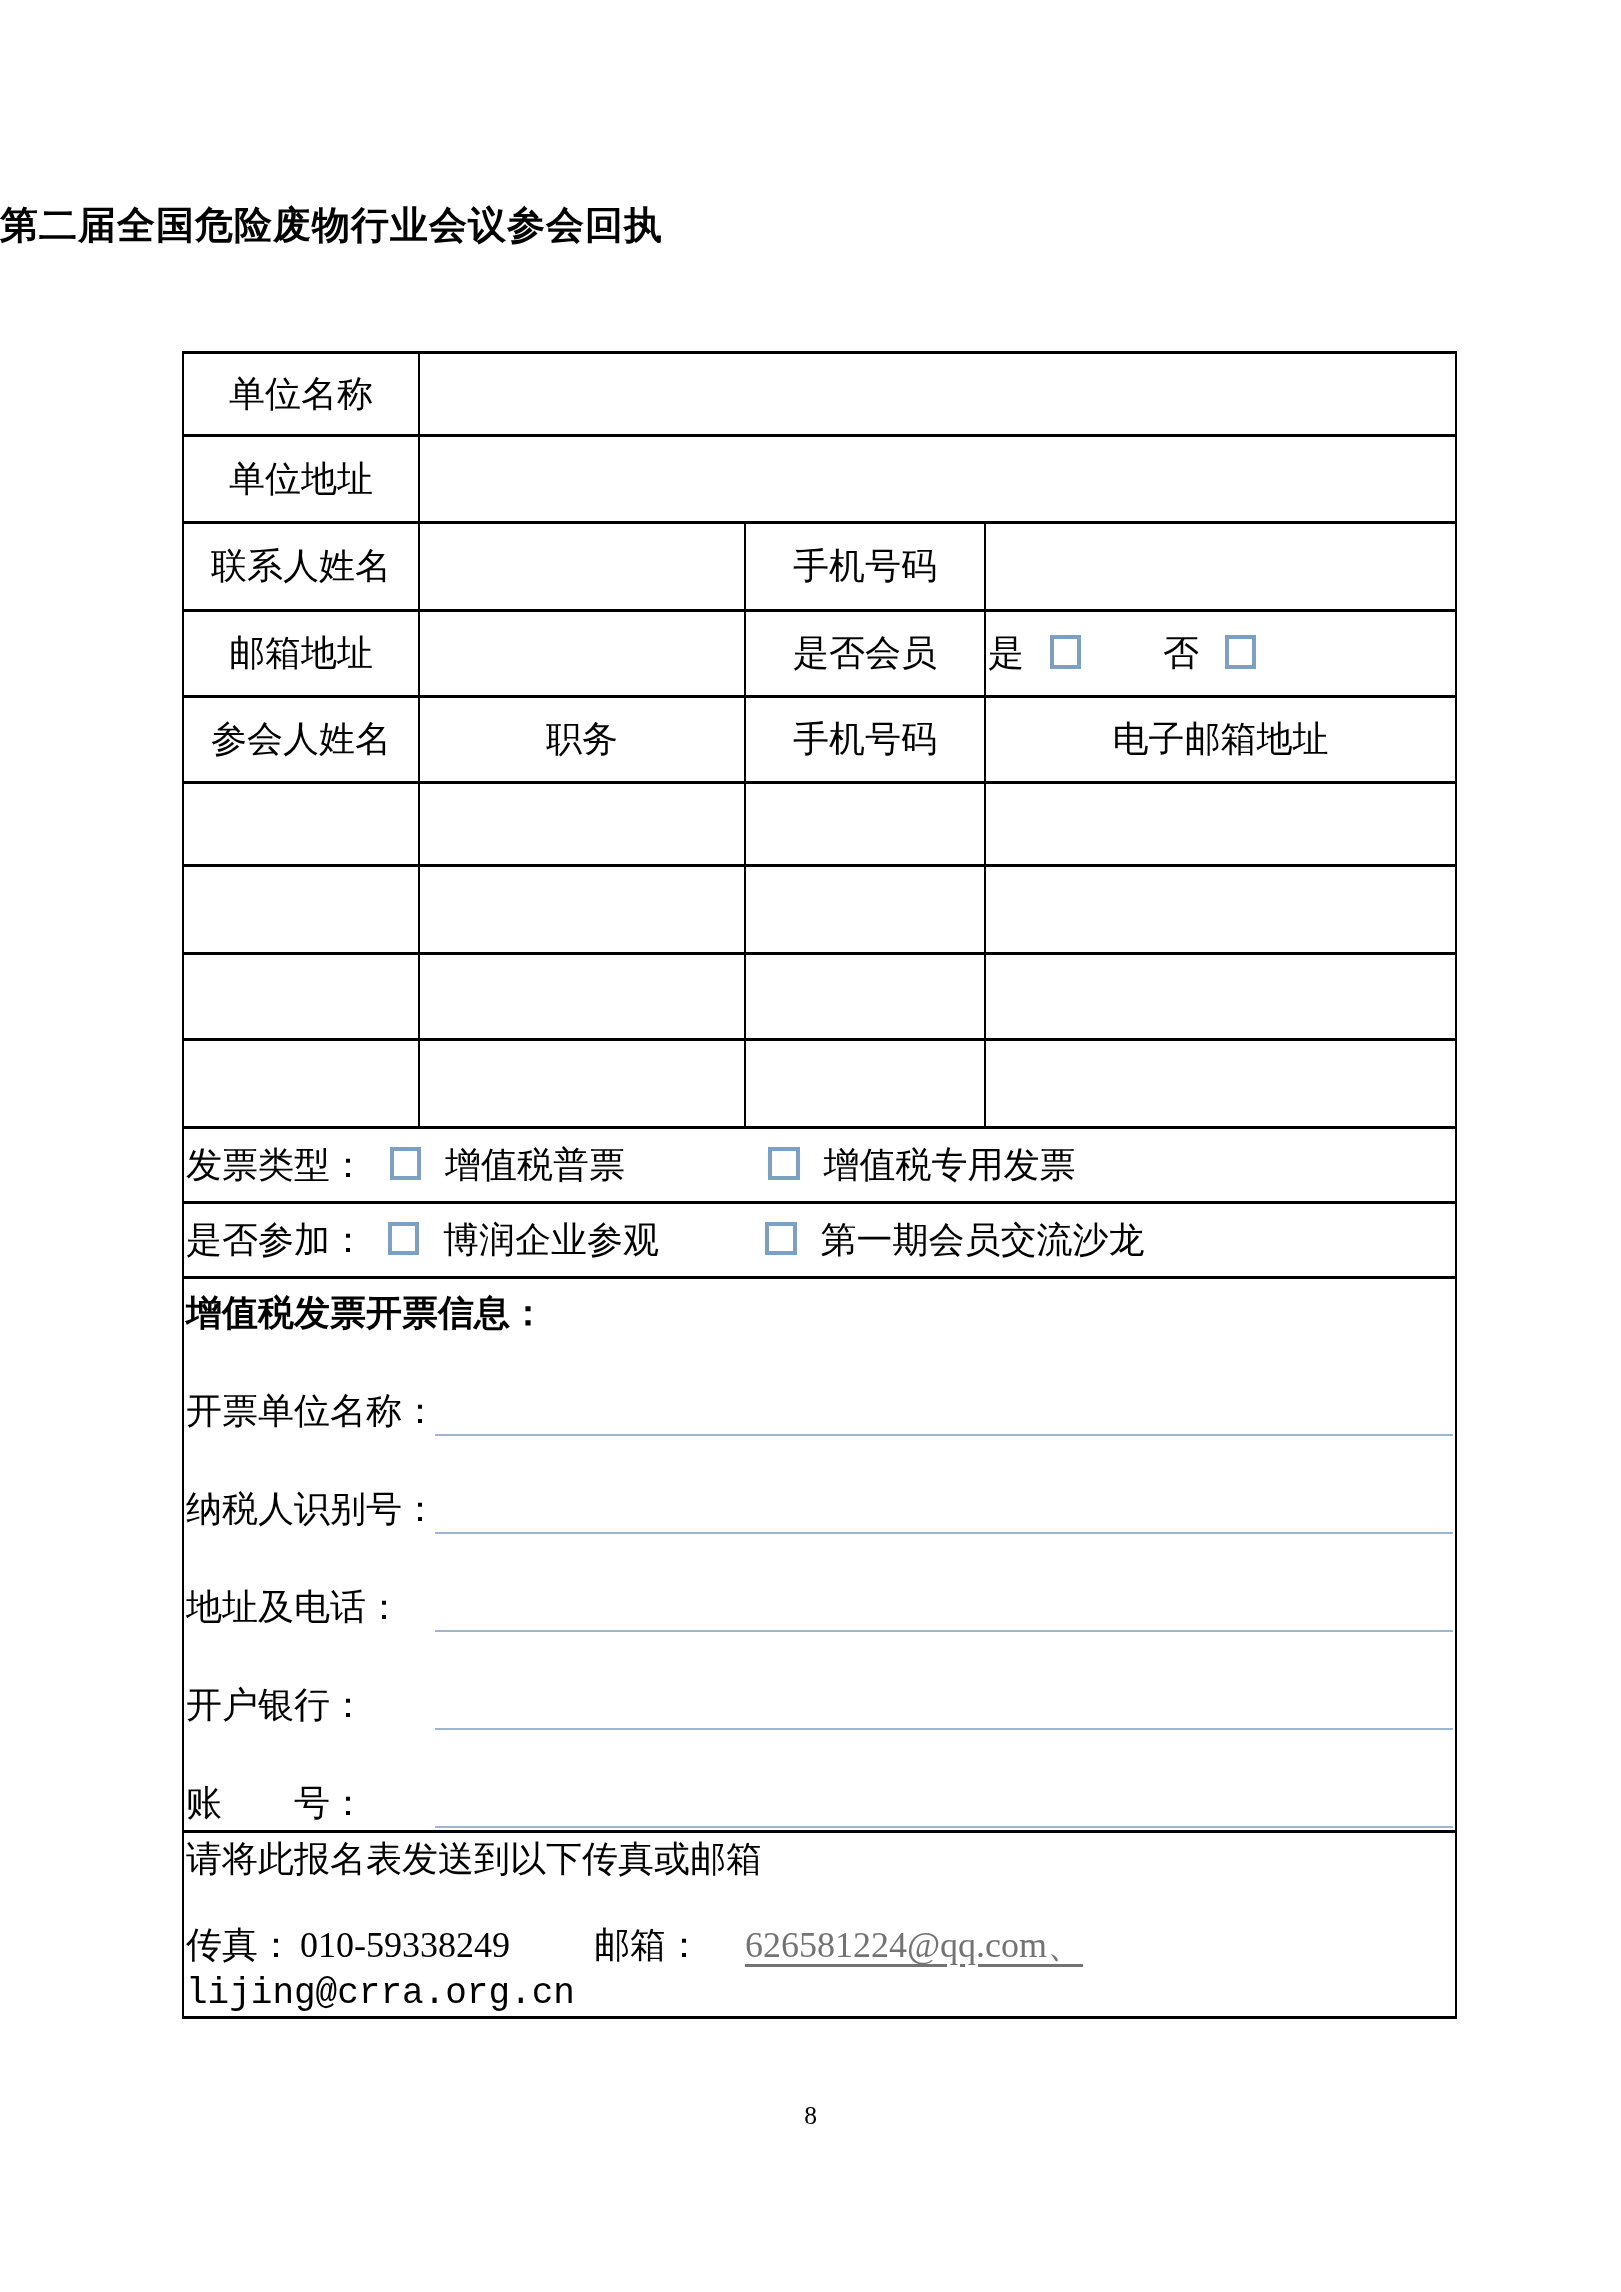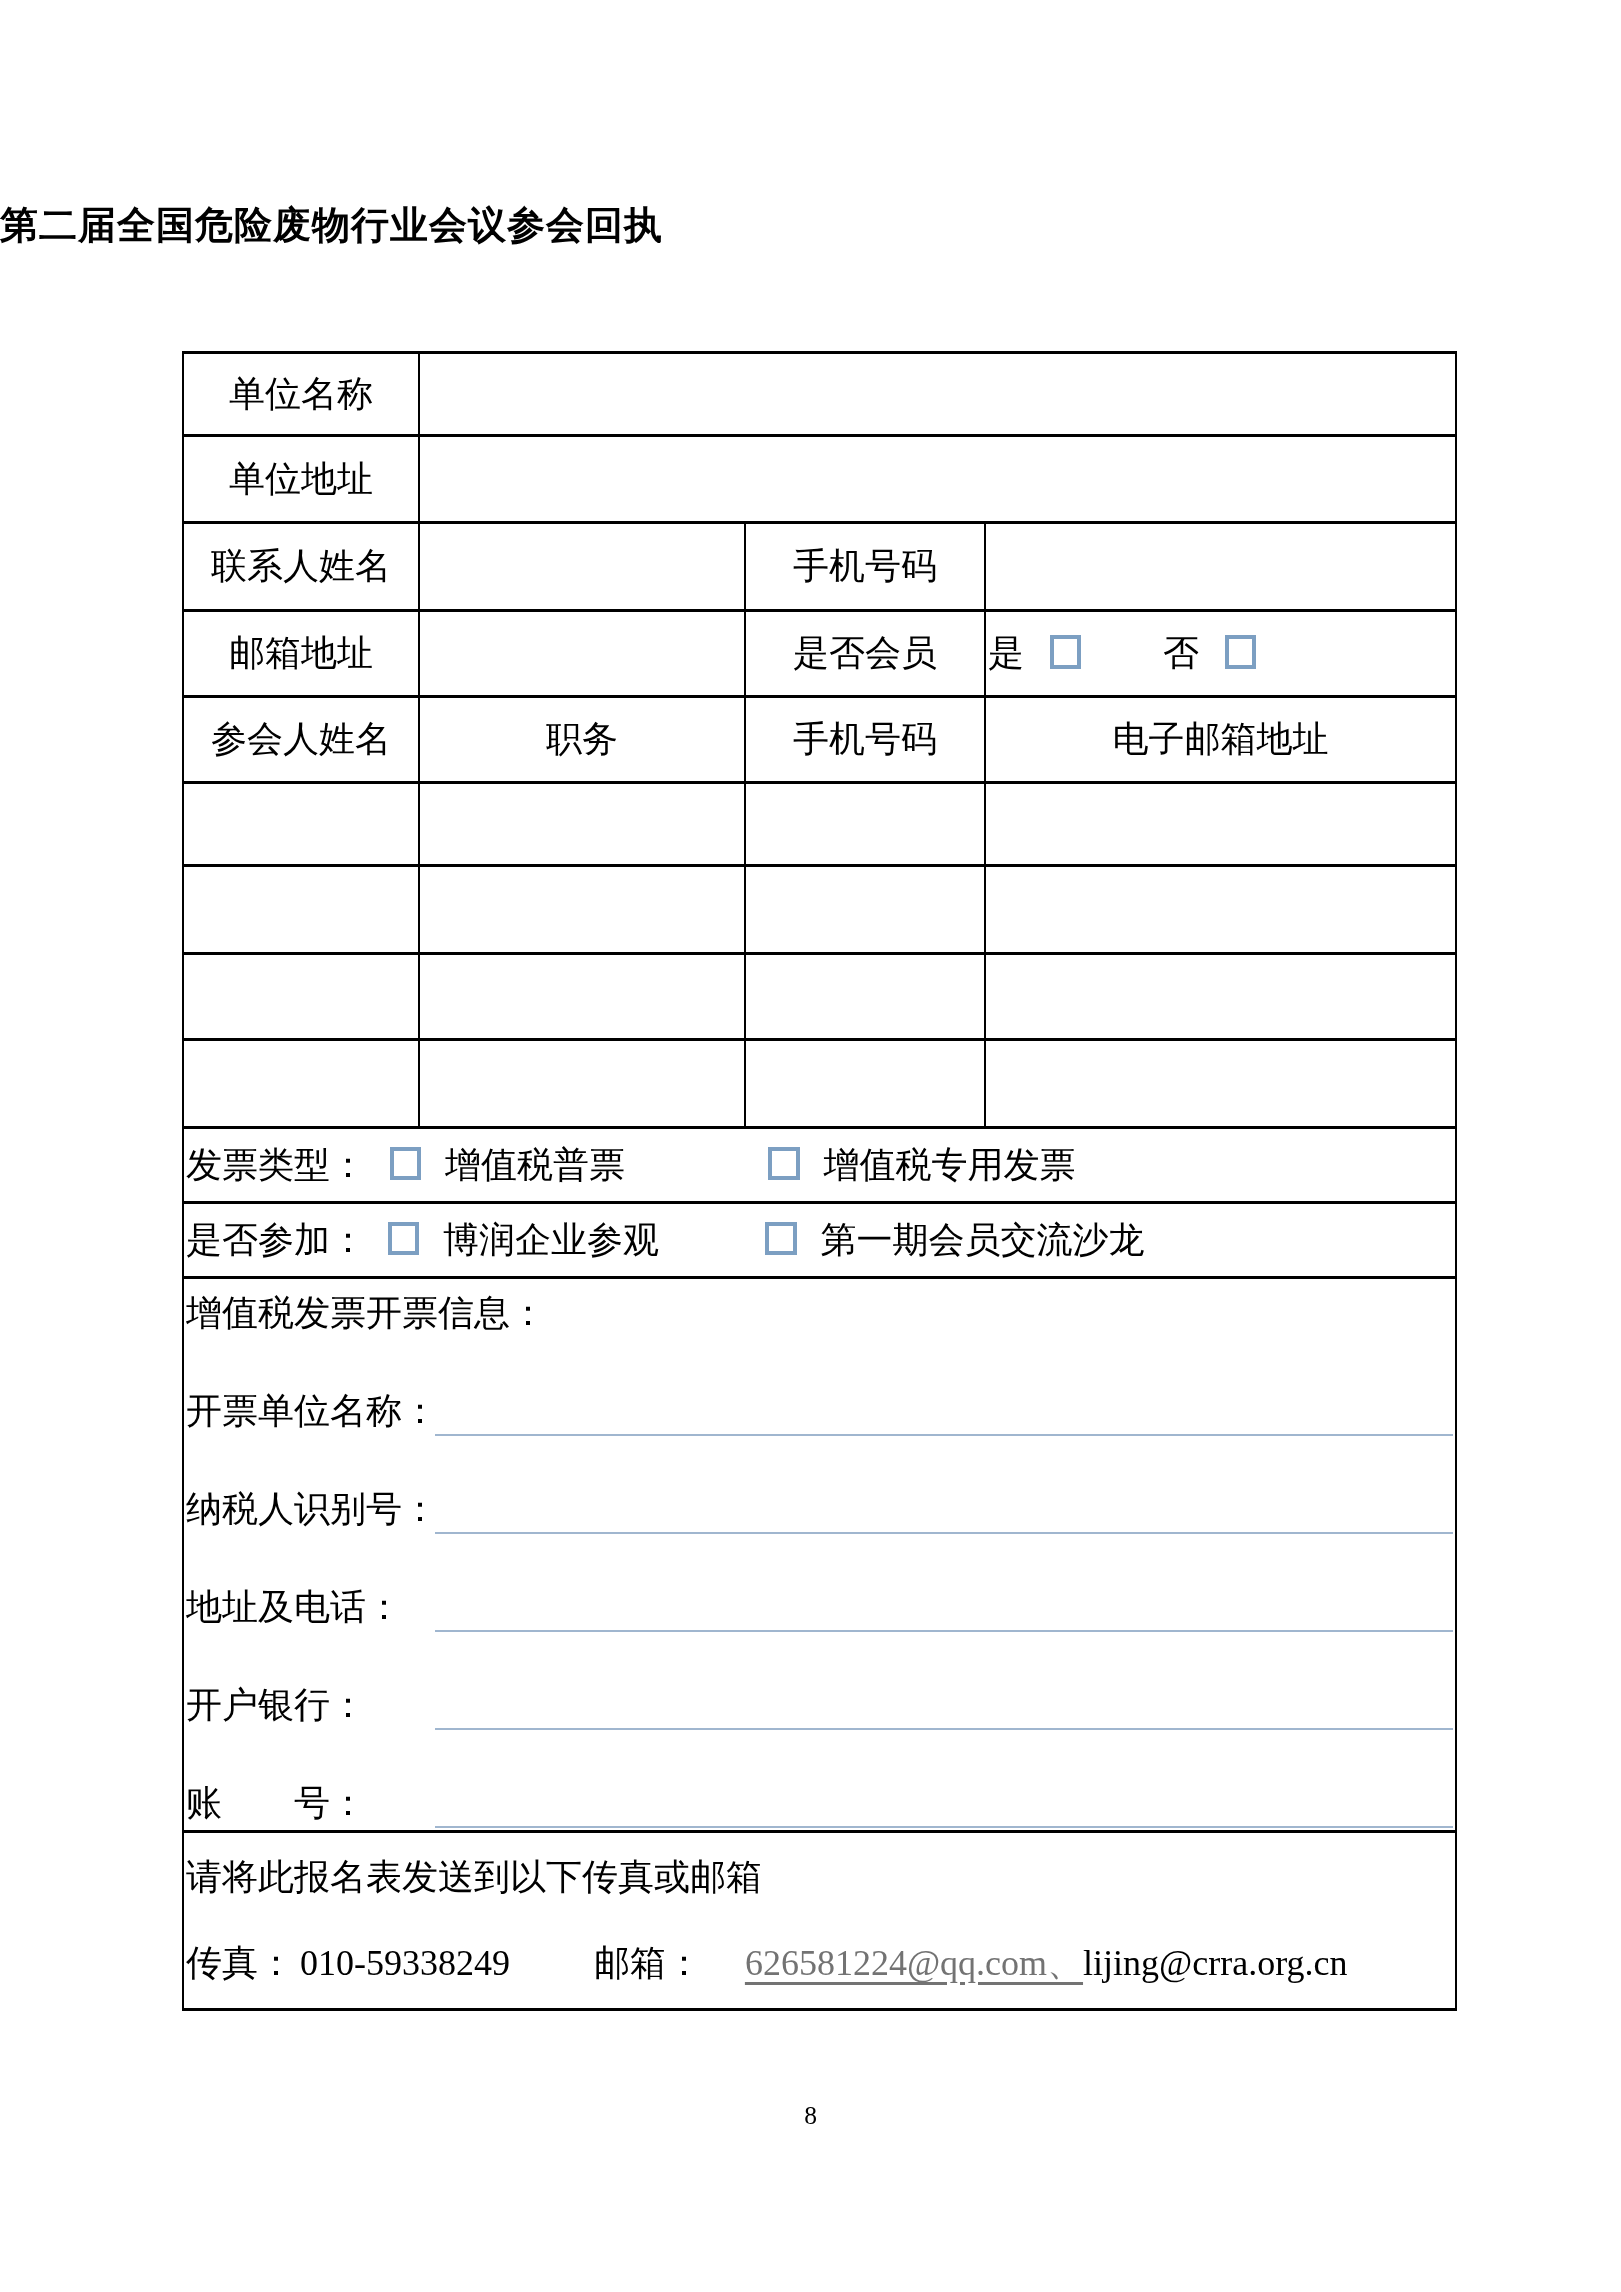--- a/index.html
+++ b/index.html
@@ -44,40 +44,40 @@
   td.wide-row { padding-left:15.7px; }
   td.part-row { padding-left:118px; }
   .gap-s { display:inline-block; width:25.5px; }
   .gap-m { display:inline-block; width:82px; }
   .gap-opt1 { display:inline-block; width:23.5px; }
   .gap-opt2 { display:inline-block; width:143px; }
   .gap-p1 { display:inline-block; width:21.6px; }
   .gap-p2 { display:inline-block; width:106px; }
   .optlabel { margin-left:24px; }
   td.vat-cell { vertical-align:top; padding:19.6px 74px 0 16.7px; }
-  .vat-heading { font-weight:400; margin-top:7.8px; }
+  .vat-heading { font-weight:700; margin-top:7.8px; }
   .vat-line { display:flex; align-items:flex-end; margin-top:49px; }
   .vat-line .vlab { width:249px; flex:none; white-space:nowrap; }
   .vat-line .vline {
     flex:1; height:9.8px;
     border-bottom:2px solid #A0B6CF;
     margin-bottom:0px;
   }
   td.footer-cell { vertical-align:top; padding:25.5px 15.7px 0 16.7px; }
   .footer-line2 { margin-top:37px; }
   .fax-num { margin-left:5.9px; }
   .mail-label { margin-left:84px; }
   .email-link {
     color:#737373;
     text-decoration:underline;
     text-underline-offset:6.9px;
     text-decoration-thickness:2.9px;
     margin-left:43px;
   }
-  .email-secondary { font-family:Liberation Serif, serif; }
+  .email-secondary { font-family:Liberation Mono, monospace; }
   .page-number {
     position:absolute; top:2101px; left:0; width:100%;
     text-align:center; font-size:25.5px;
   }
 </style>
 </head>
 <body>
 
 <div class="page">
 

